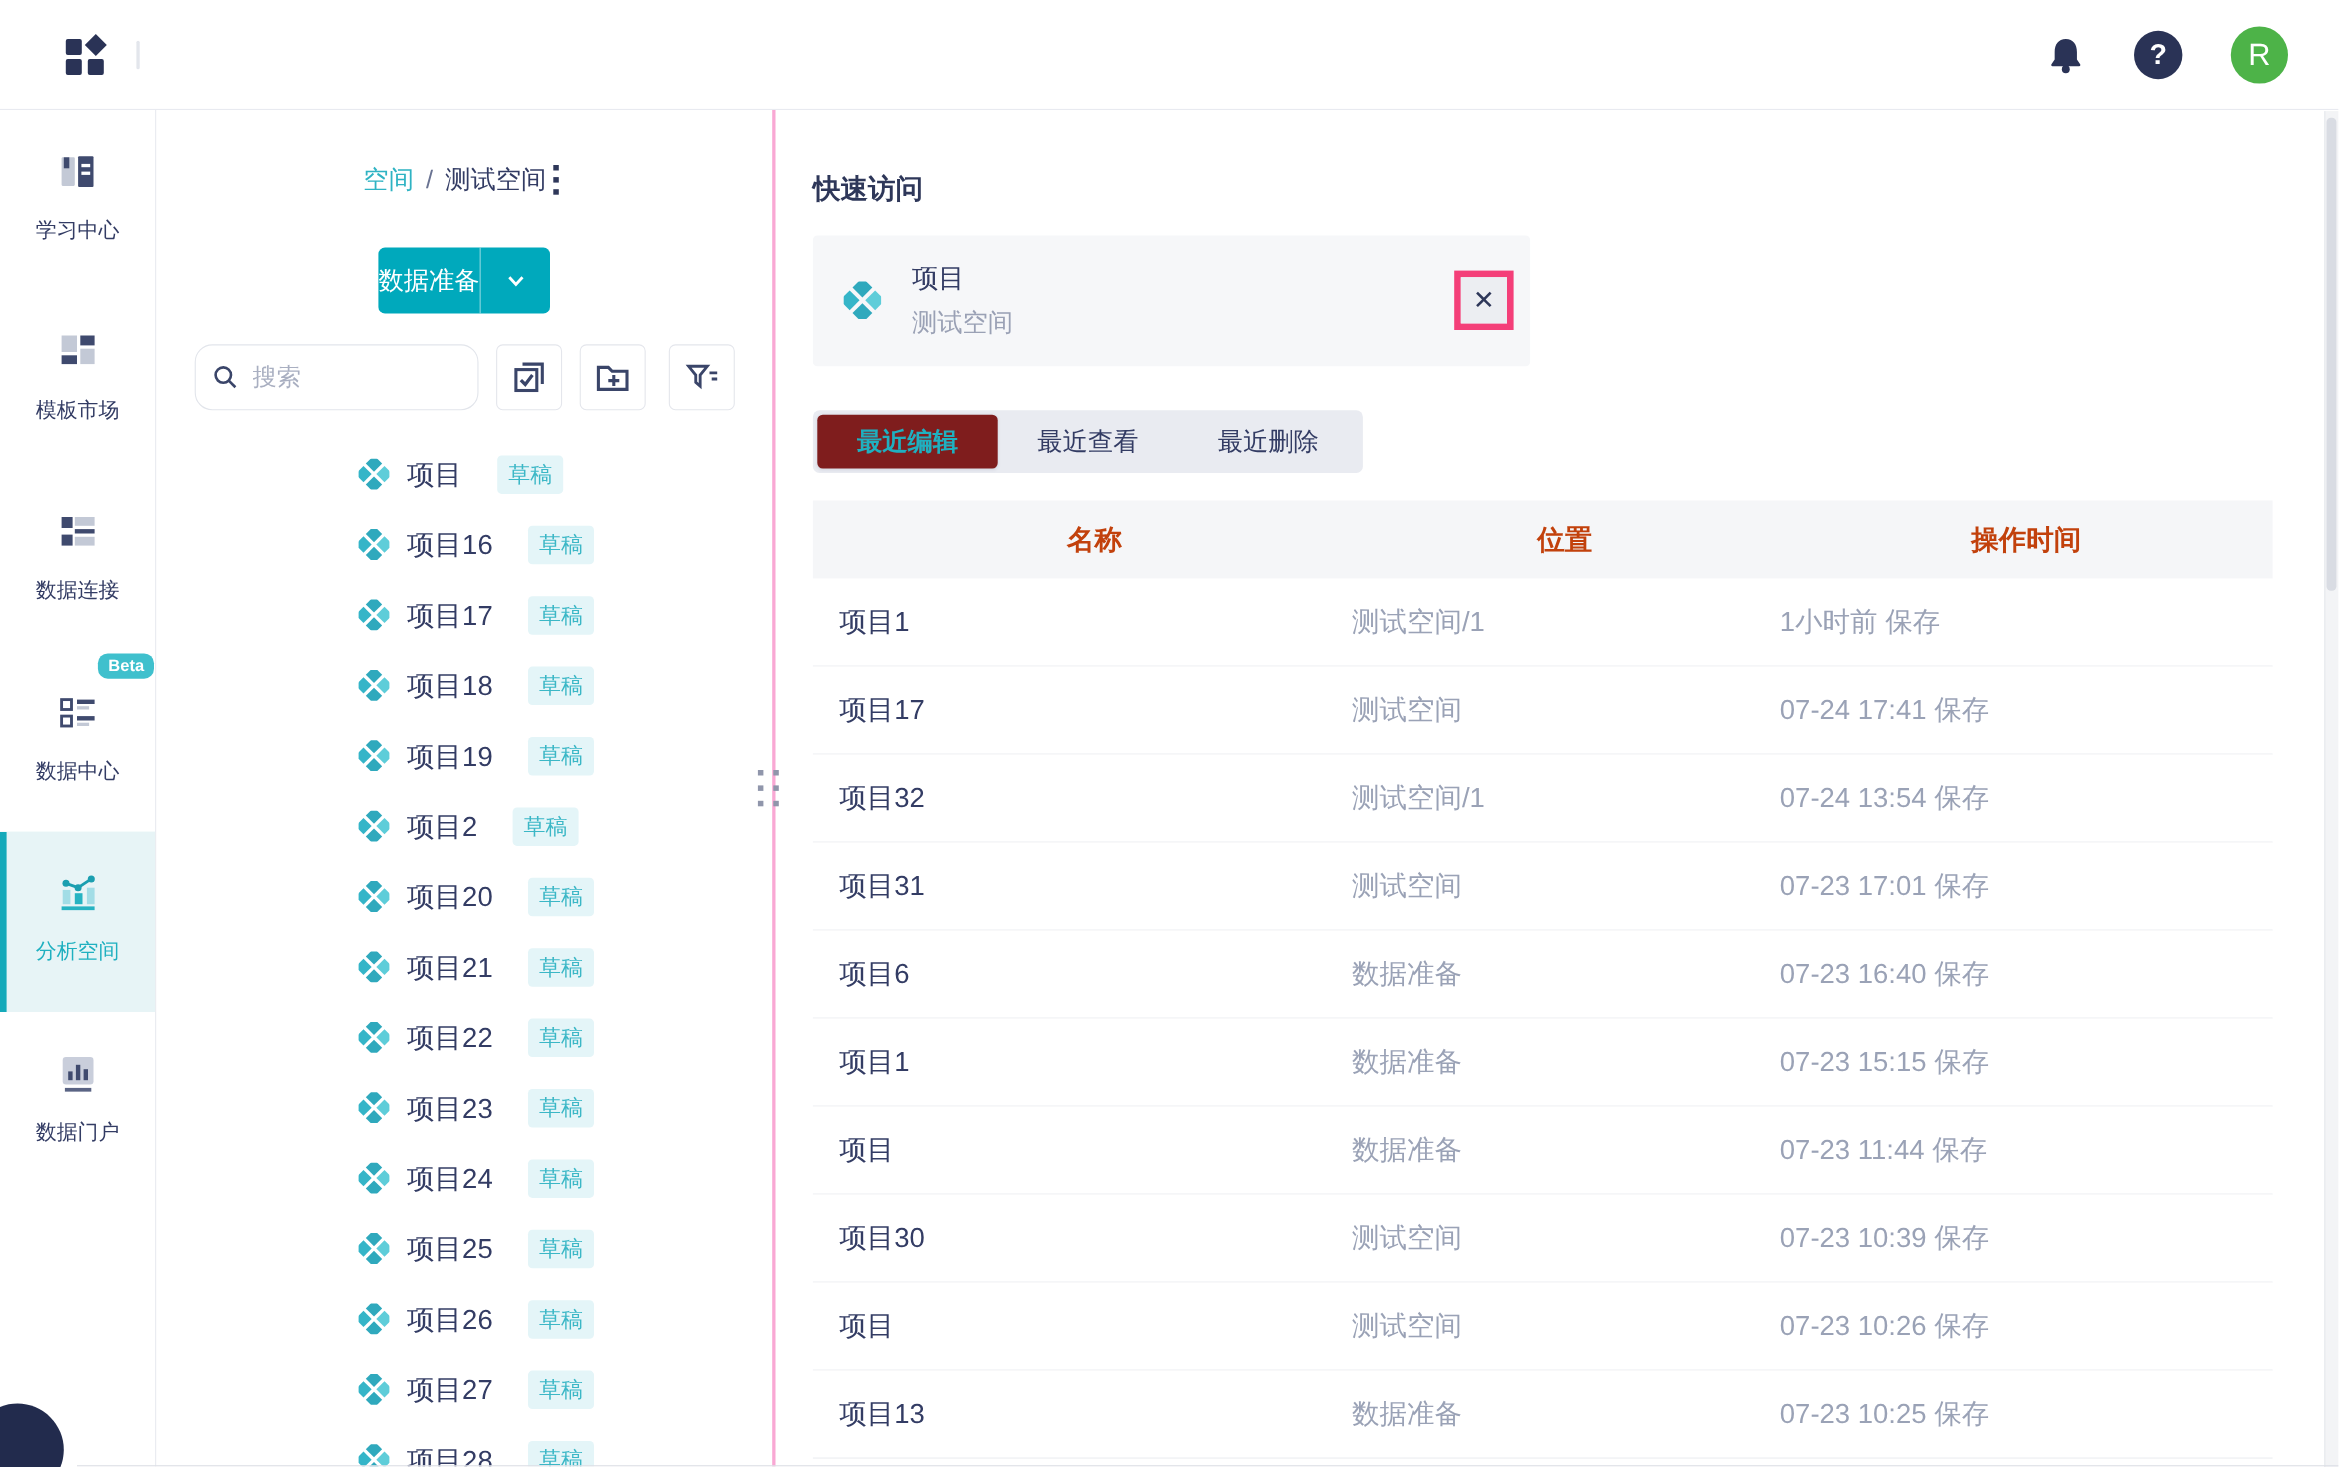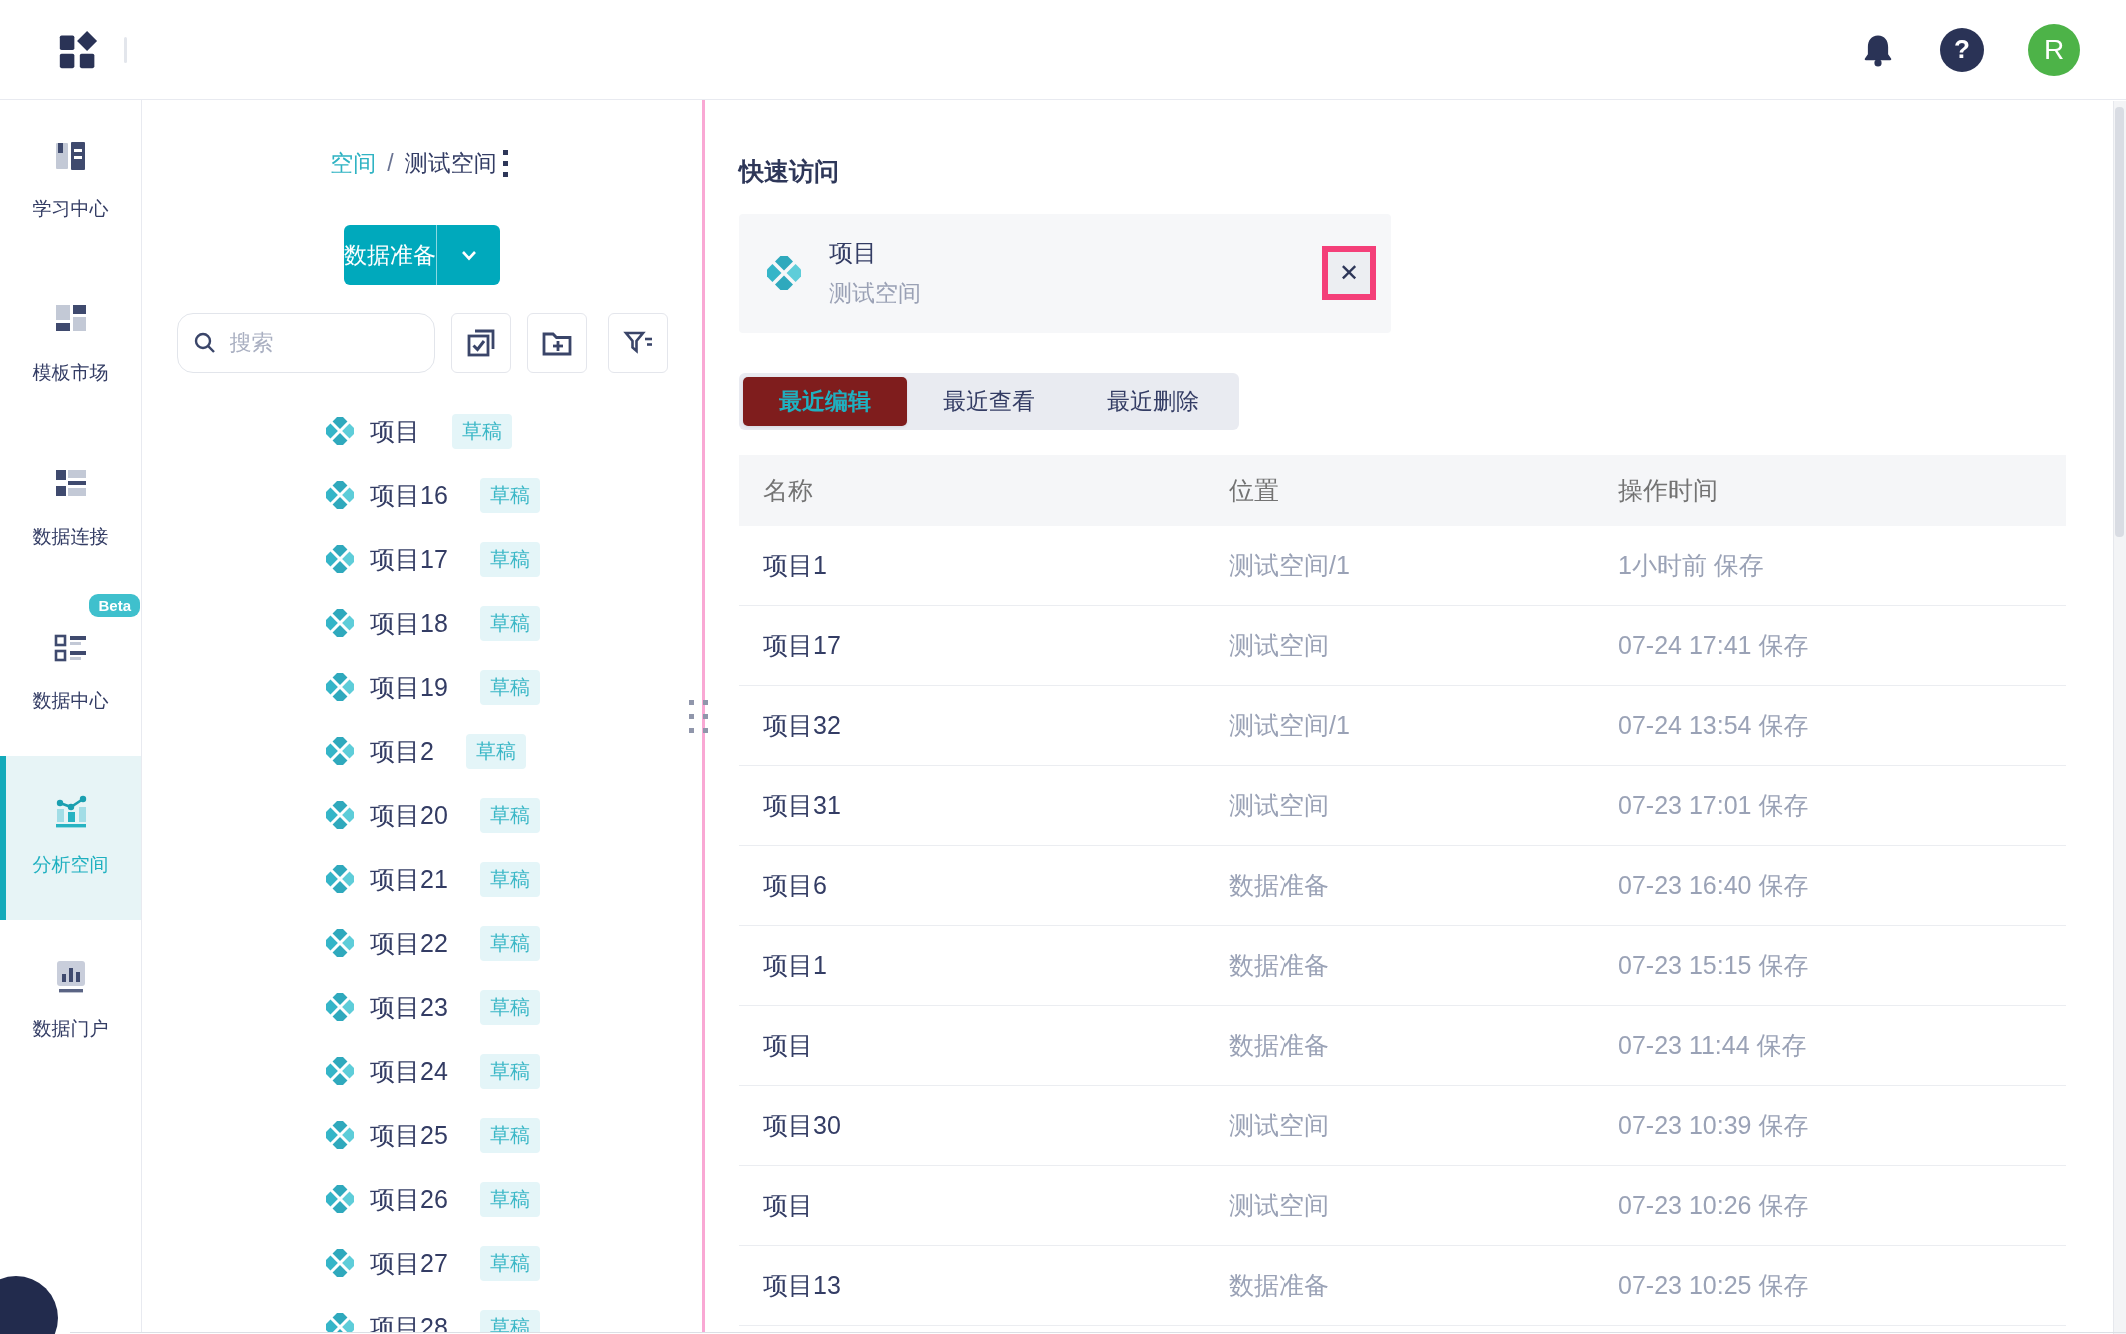--- a/index.html
+++ b/index.html
@@ -85,21 +85,21 @@
             font-size:24px; color:#2e3759; font-family:"Liberation Sans", sans-serif; }
 
   .tabs { margin-top:40px; display:inline-flex; background:#e9ebf1; border-radius:6px; padding:4px; }
   .tab { width:164px; height:49px; display:flex; align-items:center; justify-content:center;
          font-size:23px; color:#333c64; cursor:pointer; border-radius:5px; }
   .tab.active { background:#7f1d1d; color:#1fb0c0; font-weight:700;
                 box-shadow:0 1px 3px rgba(40,50,90,.10); }
 
   .rtable { margin-top:25px; width:1327px; }
   .thead { display:flex; background:#f5f6f8; height:71px; align-items:center;
-           font-size:25px; font-weight:400; color:#737373; }
+           font-size:25px; font-weight:700; color:#c2410c;text-align:center; }
   .trow { display:flex; height:80px; align-items:center; border-bottom:1px solid #ebedf1;
           font-size:25px; background:#fff; }
   .c1 { width:488px; padding-left:24px; }
   .c2 { width:389px; padding-left:2px; }
   .c3 { width:450px; padding-left:2px; }
   .td.name { color:#333c64; }
   .td.loc, .td.time { color:#9aa2b6; }
 
   
   .v-scroll { position:absolute; right:0; top:101px; bottom:0; width:13px; background:#f3f4f6;

